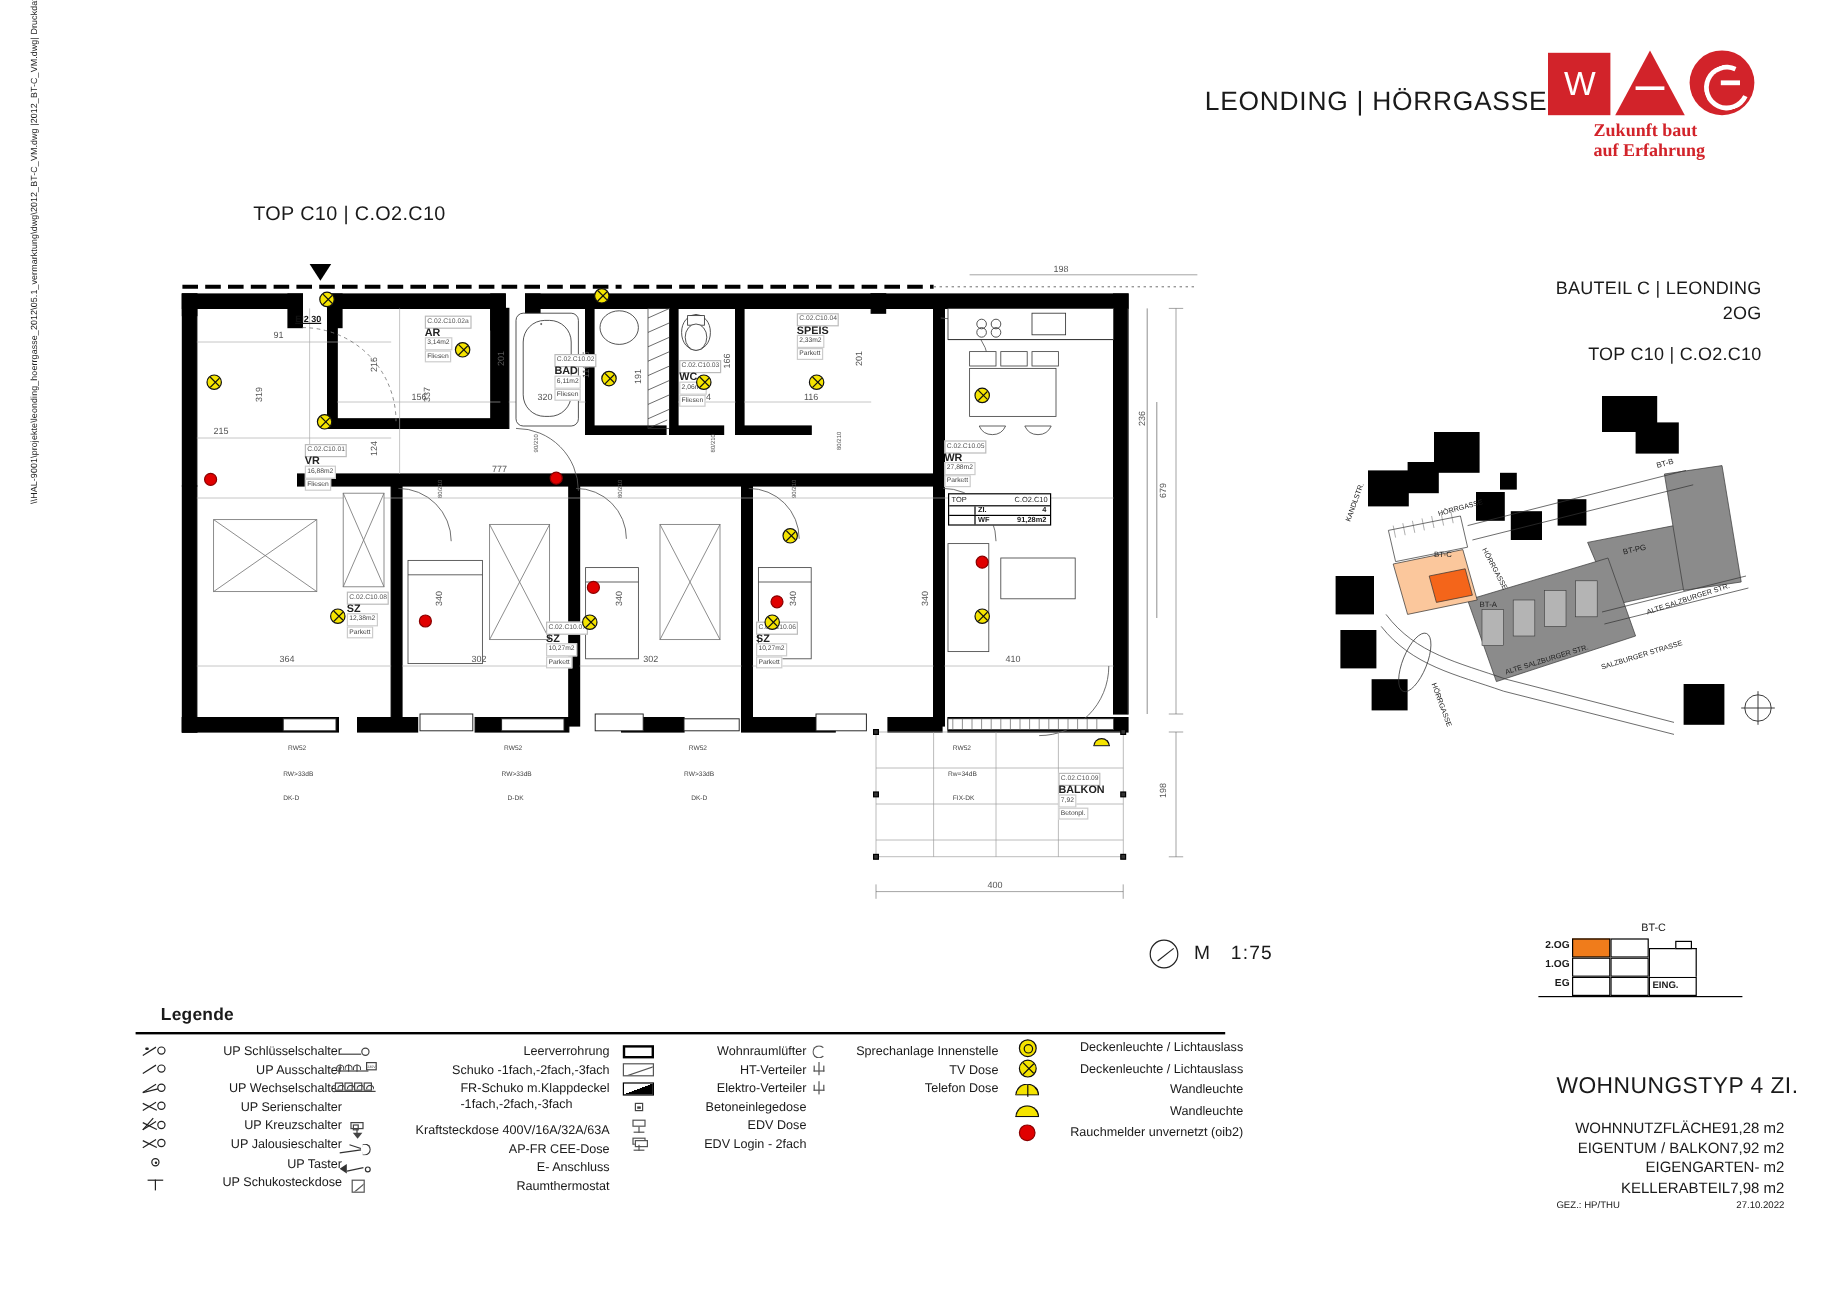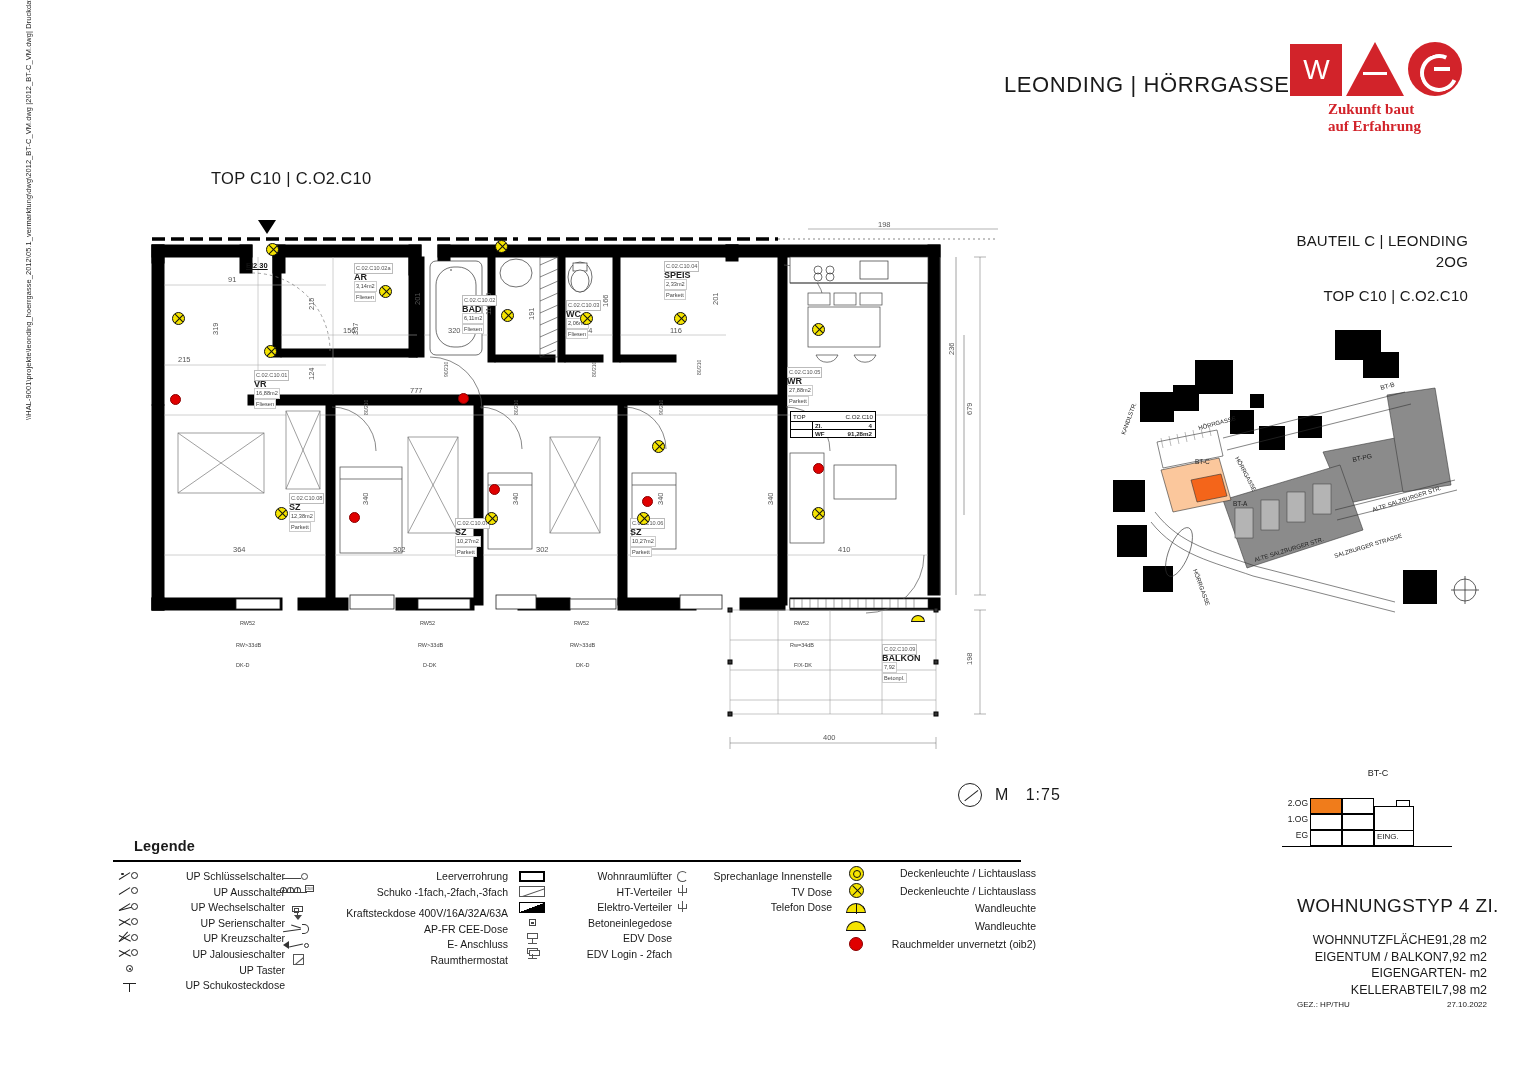--- a/index.html
+++ b/index.html
@@ -66,21 +66,21 @@
     font-size: 15px; line-height: 21px; letter-spacing:0.2px;
   }
   #info-top {
     left: 1180px; top: 287px; width: 288px; text-align: right;
     font-size: 15px; letter-spacing:0.2px;
   }
 
   
   #btc-block { left: 1310px; top: 768px; }
   #btc-label { font-size:9px; text-align:center; width:92px; margin-left:22px;}
-  .btc-grid { position:relative; width:140px; height:48px; margin-top:20px; }
+  .btc-grid { position:relative; width:140px; height:48px; margin-top:4px;font-weight:bold; }
   .btc-grid .lbl {
     position:absolute; left:-26px; font-size:8.5px; text-align:right; width:24px;
   }
   .btc-cell { position:absolute; border:0.8px solid #000; background:#fff; }
   .btc-cell.hl { background:#f07c1b; }
   .btc-base { position:absolute; left:-28px; top:48px; width:170px; height:1.2px; background:#000;}
   .btc-eing { position:absolute; font-size:8px; left:2px; top:1px; }
 
   
   #wtyp { left: 1297px; top: 895px; font-size: 19px; letter-spacing:0.4px; }
@@ -377,20 +377,33 @@
           <div class="arc" style="left:-1px"></div>
           <div class="t" style="left:9px"></div>
           <div class="arc" style="left:6px"></div>
           <div class="t" style="left:16px"></div>
           <div class="arc" style="left:13px"></div>
           <div class="bx">230V</div>
         </div>
       </div>
       <div class="tx">Schuko -1fach,-2fach,-3fach</div>
     </div>
+  <div class="leg-item leg-2l">
+      <div class="ic">
+        <div class="frschuko">
+          <div class="base"></div>
+          <div class="cell" style="left:0"></div>
+          <div class="cell" style="left:8px"></div>
+          <div class="cell" style="left:16px"></div>
+          <div class="cell" style="left:24px"></div>
+        </div>
+      </div>
+      <div class="tx">FR-Schuko m.Klappdeckel
+-1fach,-2fach,-3fach</div>
+    </div>
   <div class="leg-item" style="margin-top:6px">
       <div class="ic">
         <div class="kraft">
           <div class="bx"></div>
           <div class="s"></div>
           <div class="ar"></div>
         </div>
       </div>
       <div class="tx">Kraftsteckdose 400V/16A/32A/63A</div>
     </div>

